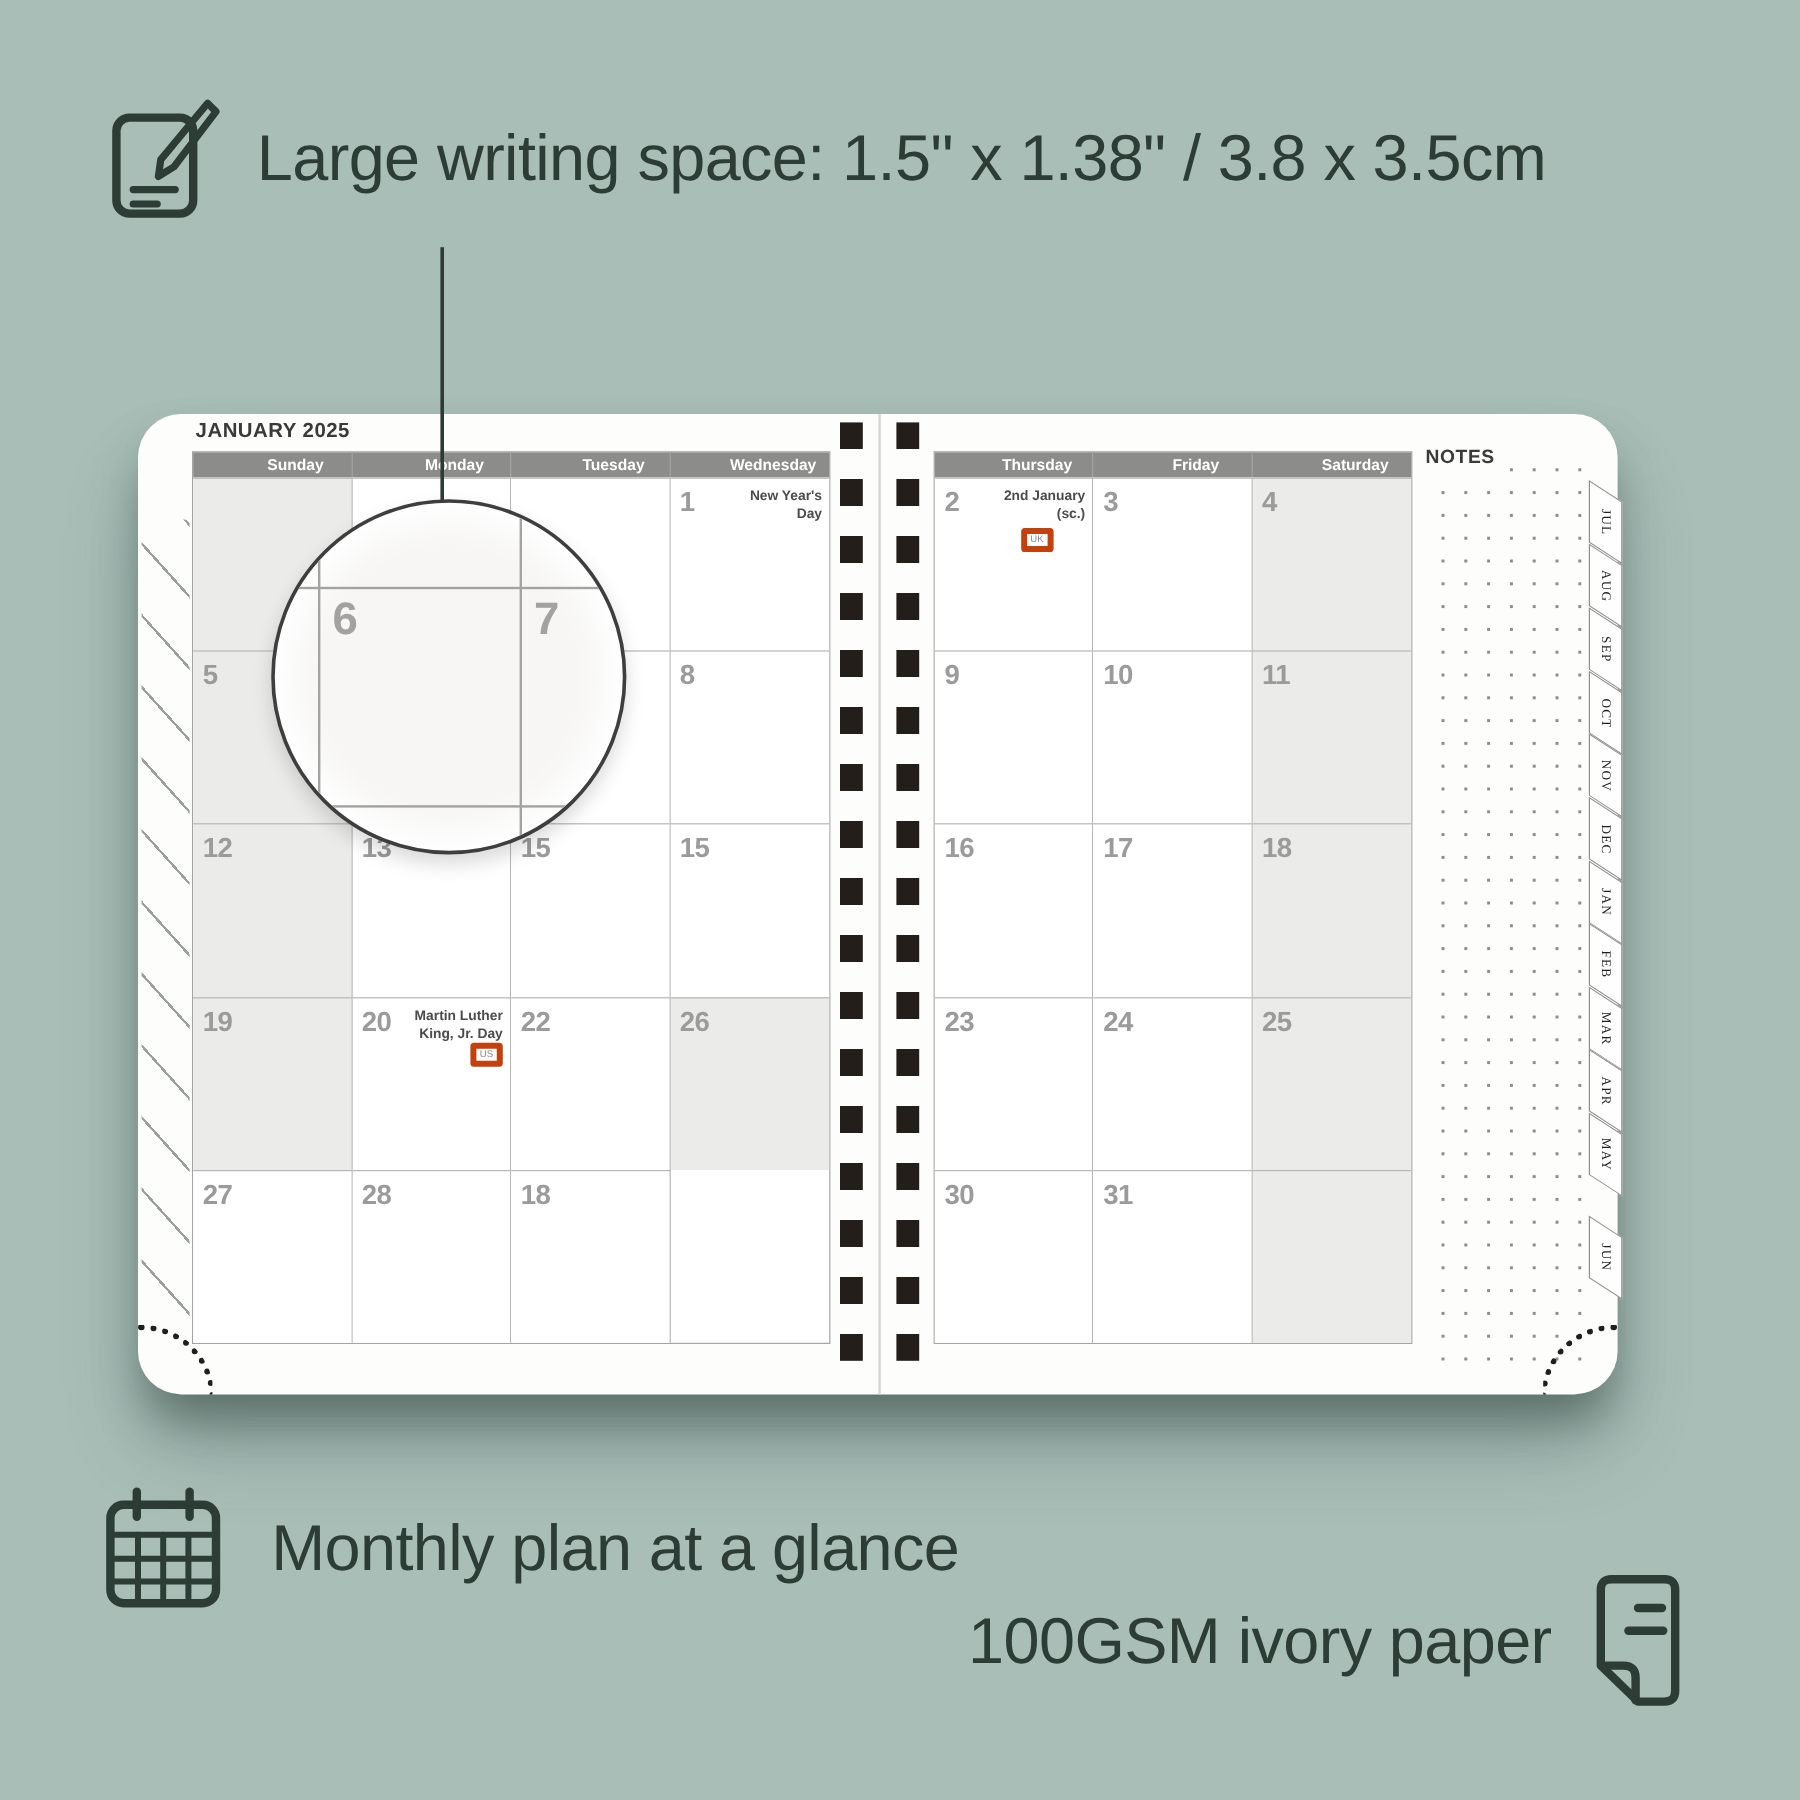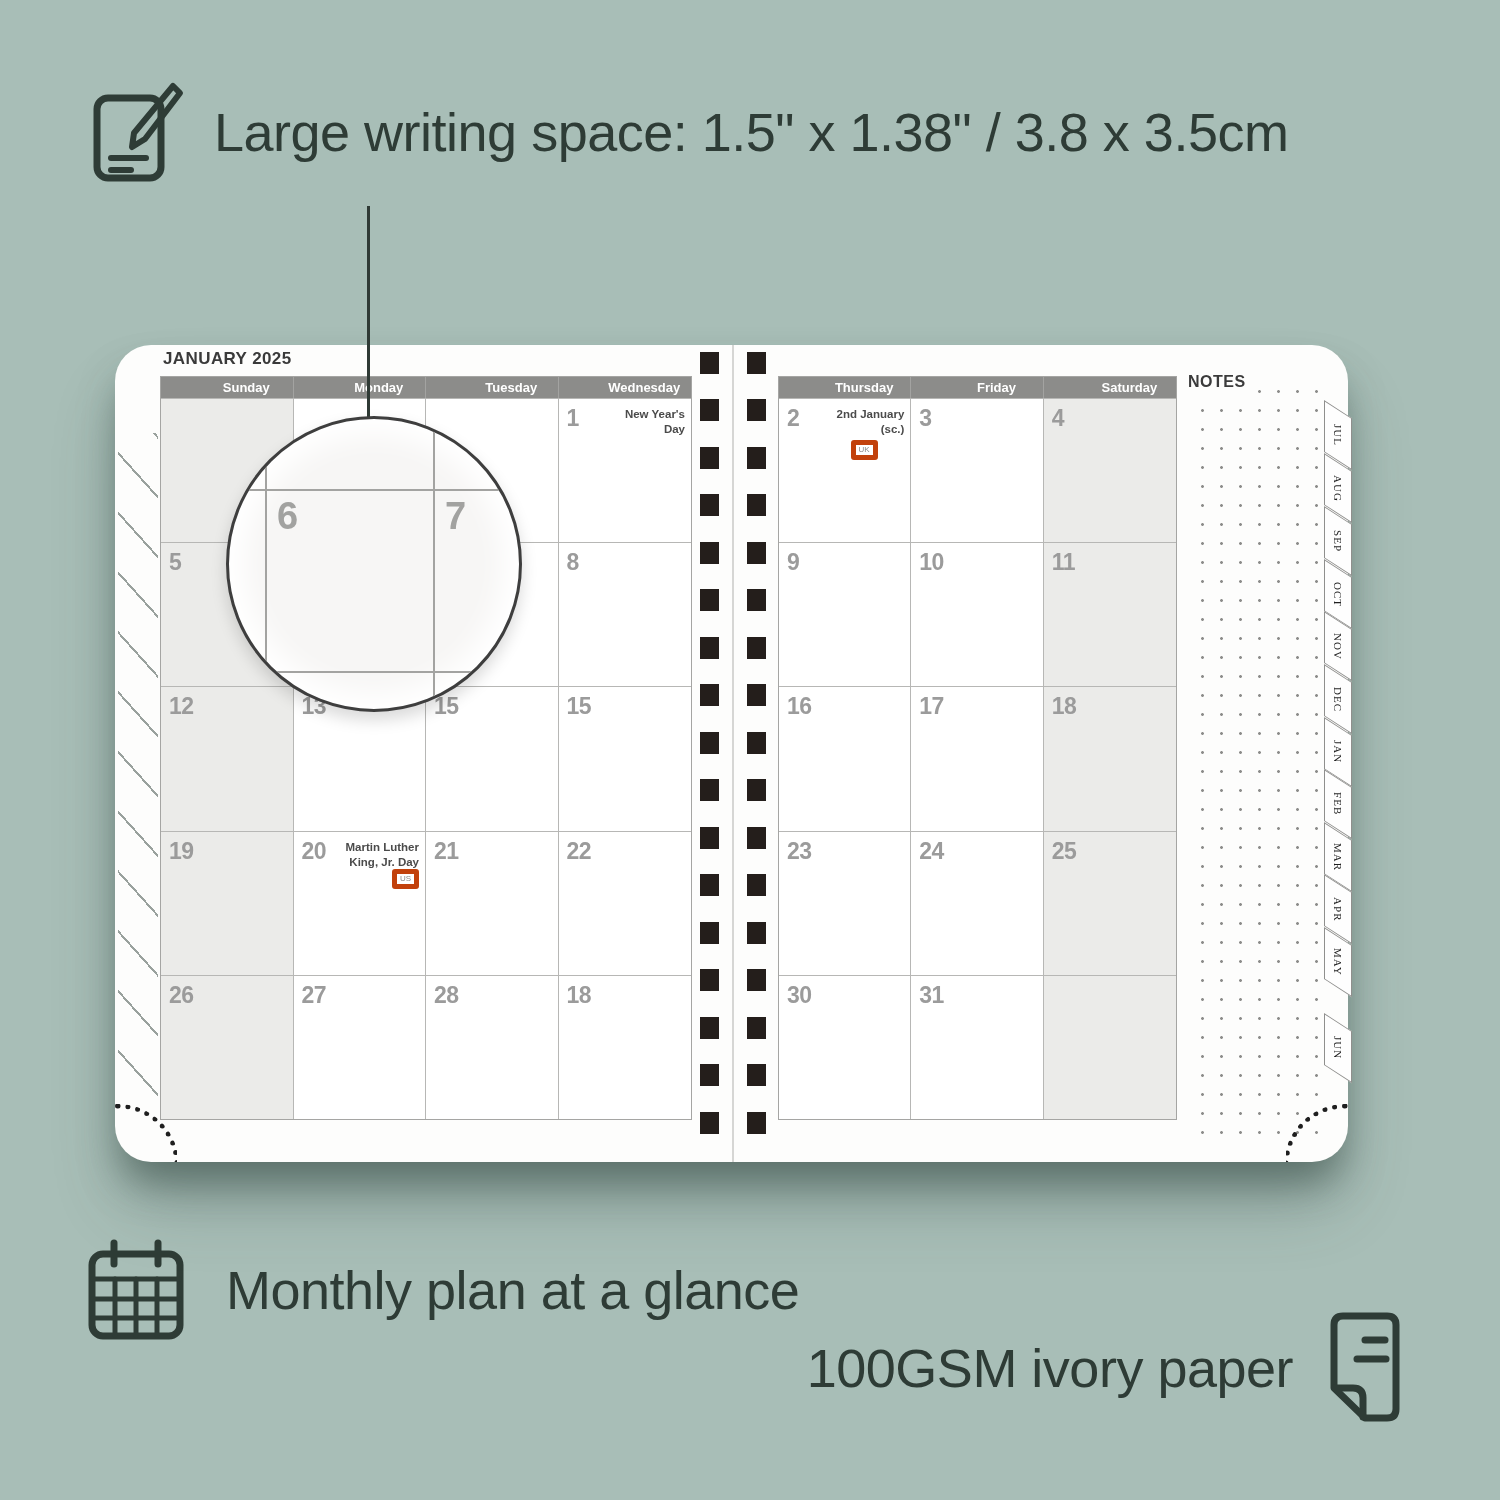--- a/index.html
+++ b/index.html
@@ -142,23 +142,20 @@
             <span class="daynum">15</span>
           </div>
           <div class="cell weekend">
             <span class="daynum">19</span>
           </div>
           <div class="cell">
             <span class="daynum">20</span>
             <div class="holiday"><span>Martin Luther King, Jr. Day</span><span class="badge">US</span></div>
           </div>
           <div class="cell">
-            <span class="daynum">21</span>
-          </div>
-          <div class="cell">
             <span class="daynum">22</span>
           </div>
           <div class="cell weekend">
             <span class="daynum">26</span>
           </div>
           <div class="cell">
             <span class="daynum">27</span>
           </div>
           <div class="cell">
             <span class="daynum">28</span>

